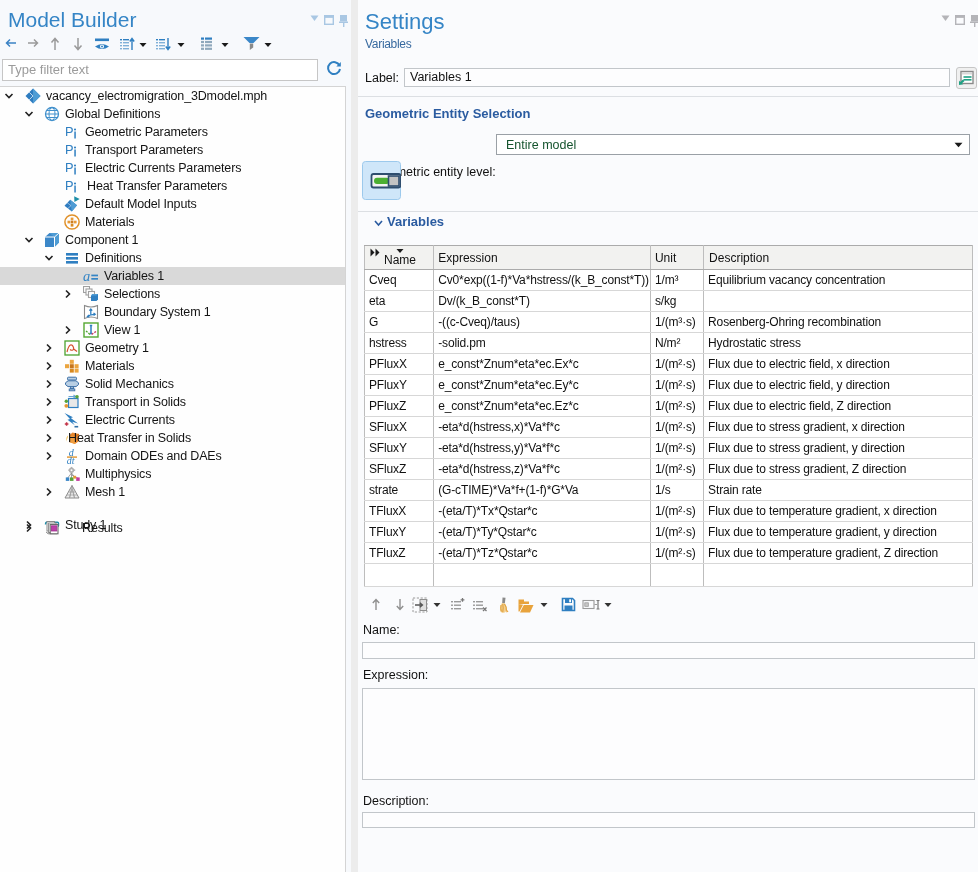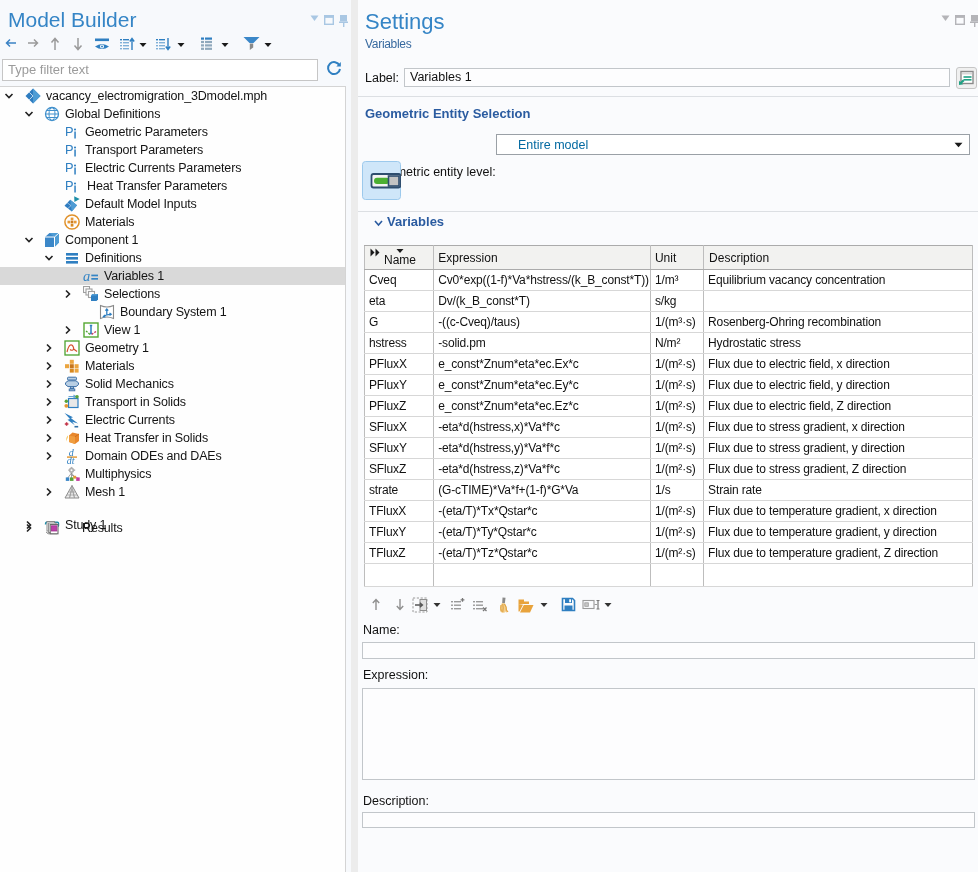--- a/index.html
+++ b/index.html
@@ -227,21 +227,21 @@
         </svg></span>
       <span class="ticon" style="left:83px"><svg width="16" height="16" viewBox="0 0 16 16" style="">
           <rect x="0.5" y="0.5" width="6" height="6" fill="#fdfdfd" stroke="#a0a0a0" stroke-width="1.1"></rect>
           <rect x="3.0" y="3.0" width="6" height="6" fill="#fdfdfd" stroke="#a0a0a0" stroke-width="1.1"></rect>
           <rect x="5.5" y="5.5" width="6" height="6" fill="#fdfdfd" stroke="#a0a0a0" stroke-width="1.1"></rect>
           <path d="M8 9.5 L9.5 8 L15 8 L15 13.5 L13.5 15 L8 15 Z" fill="#2f7fc1"></path>
           <path d="M8 9.5 L9.5 8 L15 8 L13.5 9.5 Z" fill="#4f9cd4"></path>
         </svg></span>
       <span class="tlabel" style="left:104px">Selections</span>
     </div>
-<div class="trow" style="top:303px;margin-left:16px;">
+<div class="trow" style="top:303px;">
       <span class="ticon" style="left:83px"><svg width="16" height="16" viewBox="0 0 16 16" style="">
           <path d="M1.5 1.5 Q8 4.5 14.5 1.5 L14.5 14.5 Q8 11.5 1.5 14.5 Z" fill="#fff" stroke="#8a8a8a" stroke-width="1.1"></path>
           <path d="M7.8 10.8 L7.8 5.2 M6.4 6.6 L7.8 5 L9.2 6.6" stroke="#2f7fc1" stroke-width="1.3" fill="none"></path>
           <path d="M7.8 10.8 L11.8 10.3 M10.5 9 L12.2 10.3 L10.6 11.6" stroke="#2f7fc1" stroke-width="1.3" fill="none"></path>
           <path d="M7.8 10.8 L4.6 12.6 M5.8 10.8 L4.3 12.7 L6.5 13" stroke="#2f7fc1" stroke-width="1.2" fill="none"></path>
         </svg></span>
       <span class="tlabel" style="left:104px">Boundary System 1</span>
     </div>
 <div class="trow" style="top:321px;">
       <span class="tchev" style="left:63px"><svg width="10" height="10" viewBox="0 0 10 10" style="">
@@ -319,21 +319,21 @@
 <div class="trow" style="top:429px;">
       <span class="tchev" style="left:44px"><svg width="10" height="10" viewBox="0 0 10 10" style="">
           <path d="M3 1.5 L6.5 5 L3 8.5" stroke="#222" stroke-width="1.6" fill="none"></path>
         </svg></span>
       <span class="ticon" style="left:64px"><svg width="16" height="16" viewBox="0 0 16 16" style="">
           <path d="M3.5 5.8 C2.2 7.5 2.0 10.5 3.2 12.5 C2.0 10 4.0 8 3.8 5.8 Z" fill="#f0b429"></path>
           <path d="M5 5.5 L8.5 2.5 L15 4 L15 11 L11 14 L5 12 Z" fill="#e8872c"></path>
           <path d="M5 5.5 L11 6.8 L11 14 L5 12 Z" fill="#ef9d3f"></path>
           <path d="M11 6.8 L15 4" stroke="#c96a17" stroke-width="0.8"></path>
         </svg></span>
-      <span class="tlabel" style="left:85px">Heat Transfer in Solids</span>
+      <span class="tlabel" style="left:68px">Heat Transfer in Solids</span>
     </div>
 <div class="trow" style="top:447px;">
       <span class="tchev" style="left:44px"><svg width="10" height="10" viewBox="0 0 10 10" style="">
           <path d="M3 1.5 L6.5 5 L3 8.5" stroke="#222" stroke-width="1.6" fill="none"></path>
         </svg></span>
       <span class="ticon" style="left:64px"><svg width="16" height="16" viewBox="0 0 16 16" style="">
           <text x="4.8" y="7.8" font-family="Liberation Serif" font-style="italic" font-size="10" fill="#2f7fc1">d</text>
           <rect x="3" y="8.4" width="10" height="1.4" fill="#e2962e"></rect>
           <text x="2.8" y="16" font-family="Liberation Serif" font-style="italic" font-size="10" fill="#2f7fc1">dt</text>
         </svg></span>
@@ -411,21 +411,21 @@
         <rect x="3" y="1.5" width="12" height="12" fill="#fff" stroke="#8a8a8a" stroke-width="1.4"></rect>
         <rect x="3.8" y="2.3" width="10.4" height="2.2" fill="#d8d8d8"></rect>
         <rect x="5.5" y="6.2" width="8" height="1.6" fill="#1fa184"></rect>
         <rect x="5.5" y="9" width="8" height="1.6" fill="#1fa184"></rect>
         <path d="M1 15 L1 10.5 L2.2 12 L5 9.5 L6.5 11 L3.8 13.5 L5.5 14.2 Z" fill="#1fa184"></path>
       </svg></div>
   <div class="hr" style="top:96px;"></div>
   <span class="sect" style="left:7px;top:106px;">Geometric Entity Selection</span>
   <span class="flabel" style="left:14px;top:140px;margin-top:25px;">Geometric entity level:</span>
   <div class="input" style="left:138px;top:134px;width:474px;height:21px;background:#fff;border:1px solid #9aa0a6;">
-    <span style="left:21px;top:3px;font-size:12.5px;color:#0369a1;position:absolute;">Entire model</span>
+    <span style="left:9px;top:3px;font-size:12.5px;color:#14532d;position:absolute;">Entire model</span>
     <svg width="9" height="6" viewBox="0 0 9 6" style="position:absolute;right:6px;top:7px;">
         <path d="M0.5 0.8 L4.5 5.2 L8.5 0.8 Z" fill="#1a1a1a"></path>
       </svg>
   </div>
   <div style="left:4px;top:161px;width:39px;height:39px;"><svg width="39" height="39" viewBox="0 0 39 39" style="">
         <rect x="0.5" y="0.5" width="38" height="38" rx="3" fill="#cfe6f9" stroke="#9cc9ec" stroke-width="1"></rect>
         <rect x="9.5" y="13" width="29" height="13.5" rx="2" fill="#f3f3f3" stroke="#2e4d6e" stroke-width="1.8"></rect>
         <rect x="12" y="16.8" width="15.5" height="6.3" rx="3" fill="#4caf32"></rect>
         <rect x="26.5" y="15" width="10.5" height="10" fill="#c3c3c3" stroke="#2e4d6e" stroke-width="1.6"></rect>
       </svg></div>

